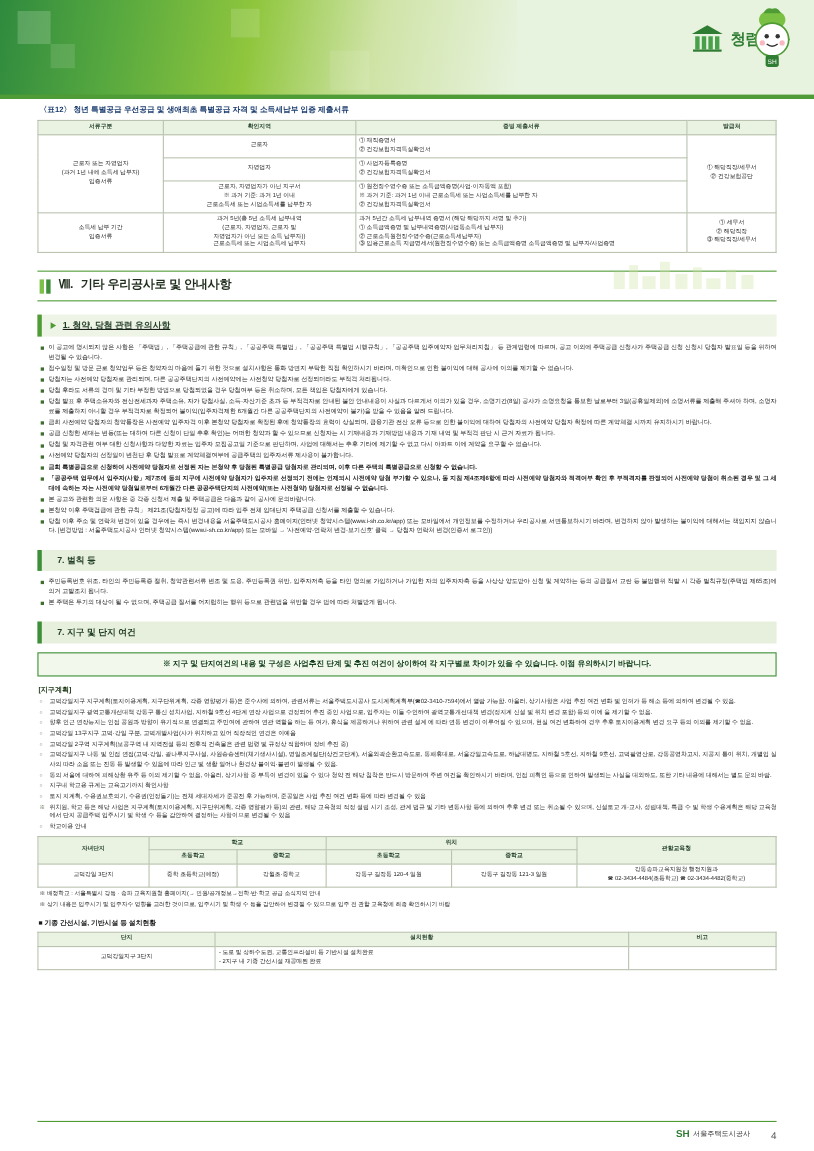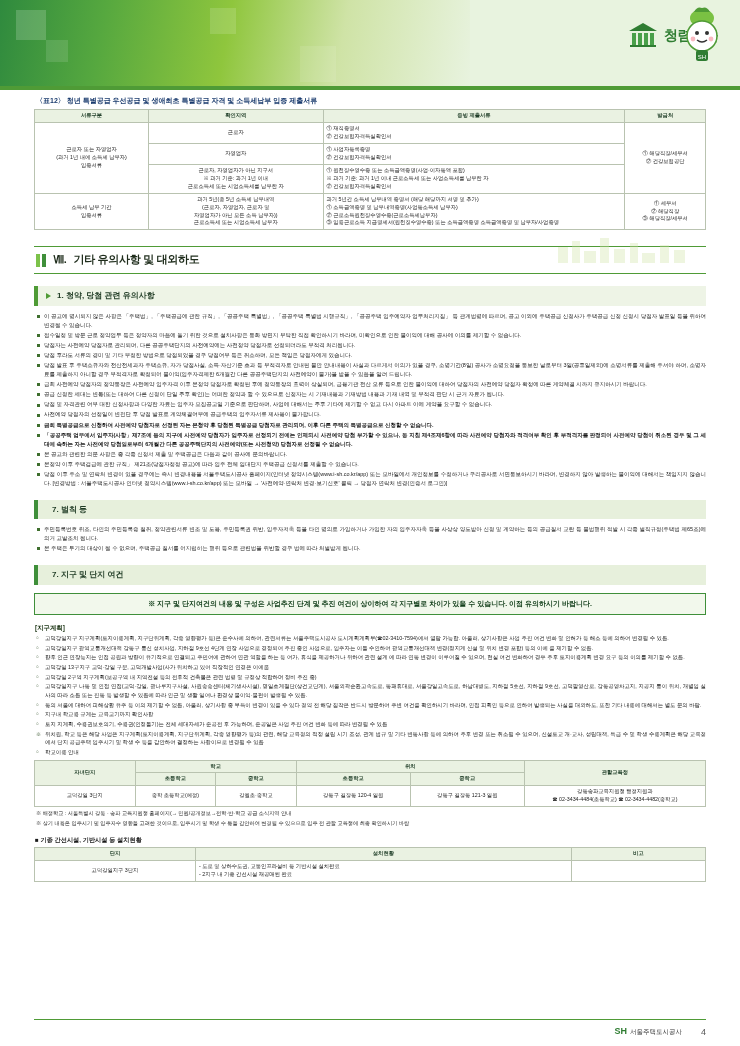--- a/index.html
+++ b/index.html
@@ -58,21 +58,21 @@
   .sec-head .bars i { display:block; width:4px; height:13px; }
   .sec-head .bars i:nth-child(1){ background:#7cc24a; }
   .sec-head .bars i:nth-child(2){ background:#3f8f3a; }
   .sec-head h2 { margin:0; font-size:11px; font-weight:bold; color:#1f2d1c; letter-spacing:-.3px; }
   .sec-deco { position:absolute; right:4px; top:-14px; width:150px; height:30px; opacity:.35; }
 
   
   .sub-head {
     display:flex; align-items:center; gap:6px;
     background:#eef4e6; border-left:4px solid #4f9b36;
-    padding:4px 8px; margin:12px 0 6px 0;
+    padding:4px 8px; margin:12px 0 6px 0;text-decoration:underline;
   }
   .sub-head .chev { width:0;height:0;border-left:5px solid #4f9b36;border-top:3.5px solid transparent;border-bottom:3.5px solid transparent; }
   .sub-head h3 { margin:0; font-size:8px; font-weight:bold; color:#1f3b24; }
 
   .sub-head2 {
     display:flex; align-items:center; gap:6px;
     background:#e7f0dc; padding:4px 8px; margin:12px 0 6px 0;
     border-left:4px solid #3f8f3a;
   }
   .sub-head2 h3 { margin:0; font-size:8px; font-weight:bold; color:#1f3b24; }
@@ -220,21 +220,21 @@
       </tr>
     </tbody>
   </table>
 
   <div class="sec-head">
     <span class="bars">
         <i></i>
         <i></i>
       </span>
     <h2>Ⅷ.</h2>
-    <h2>기타 유의사항 및 대외하도</h2>
+    <h2>기타 우리공사로 및 안내사항</h2>
     <span class="sec-deco">
       <svg width="150" height="30" viewBox="0 0 150 30">
         <g fill="#cfe3a6">
           <rect x="6" y="14" width="10" height="16"></rect>
             <rect x="20" y="8" width="8" height="22"></rect>
           <rect x="32" y="18" width="12" height="12"></rect>
             <rect x="48" y="5" width="9" height="25"></rect>
           <rect x="62" y="16" width="11" height="14"></rect>
             <rect x="78" y="10" width="8" height="20"></rect>
           <rect x="90" y="20" width="13" height="10"></rect>

